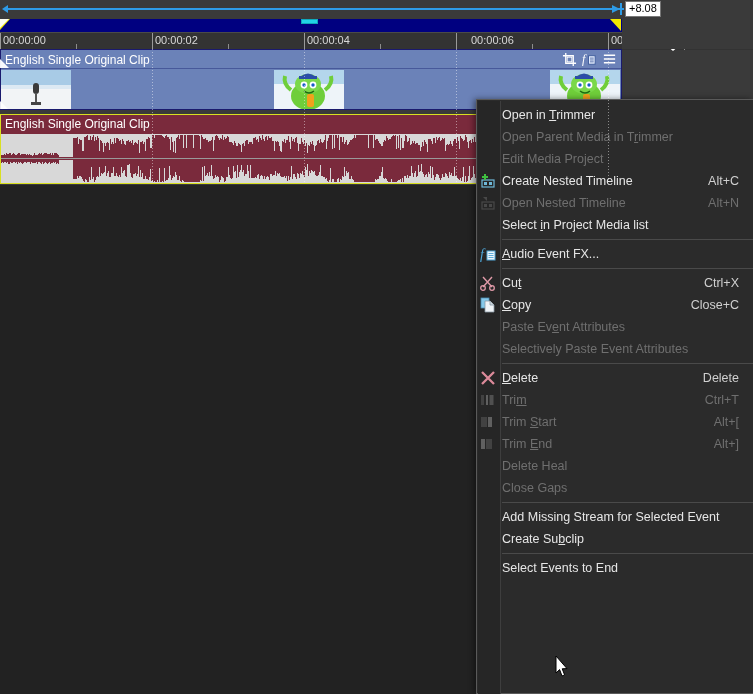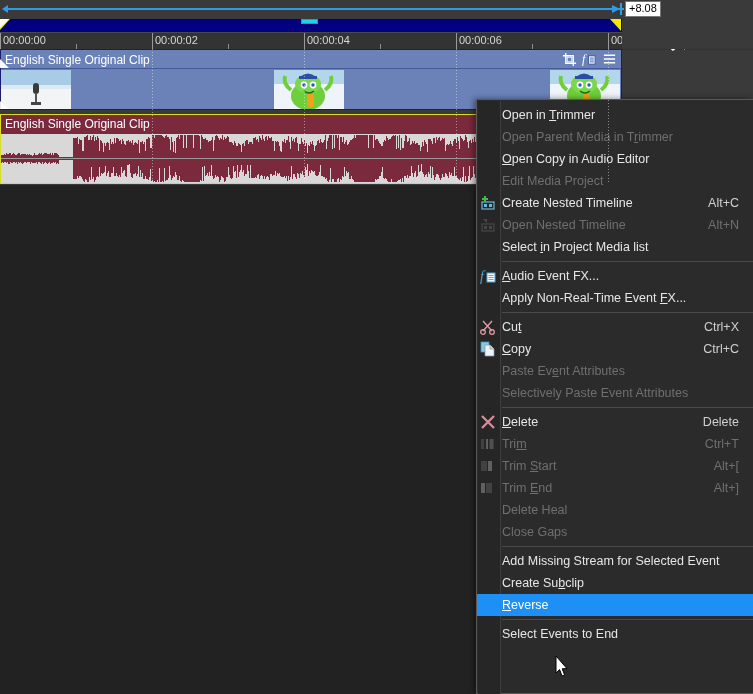--- a/index.html
+++ b/index.html
@@ -146,21 +146,21 @@
       <div class="tick" style="left: 228px;"></div>
       <div class="tickmaj" style="left: 304px;"></div>
       <div class="tick" style="left: 380px;"></div>
       <div class="tickmaj" style="left: 456px;"></div>
       <div class="tick" style="left: 532px;"></div>
       <div class="tickmaj" style="left: 608px;"></div>
       <div class="tick" style="left: 684px;"></div>
       <div class="lbl" style="left: 3px;">00:00:00</div>
       <div class="lbl" style="left: 155px;">00:00:02</div>
       <div class="lbl" style="left: 307px;">00:00:04</div>
-      <div class="lbl" style="left: 459px;">00:00:06</div>
+      <div class="lbl" style="left: 471px;">00:00:06</div>
       <div class="lbl" style="left: 611px;">00:00:08</div>
       <div class="lbl" style="left: 745px;">00:00</div>
     </div>
 
   <div class="playhead">
     <div class="ph-eye" style="left:3px;"></div>
     <div class="ph-eye" style="left:7px;"></div>
   </div>
   <div class="playhead-line"></div>
 
@@ -1212,23 +1212,20 @@
 
   <div class="menu">
     <div class="menu-gutter"></div>
     <div id="menu-items" style="position:relative;padding-top:4px;">
         <div class="mi">
           <span class="mlabel">Open in <u>T</u>rimmer</span>
         </div>
         <div class="mi disabled">
           <span class="mlabel">Open Parent Media in T<u>r</u>immer</span>
         </div>
-        <div class="mi">
-          <span class="mlabel"><u>O</u>pen Copy in Audio Editor</span>
-        </div>
         <div class="mi disabled">
           <span class="mlabel">Edit Media Project</span>
         </div>
         <div class="mi">
           <span class="micon"><svg width="17" height="16" viewBox="0 0 17 16">
               <rect x="2" y="7" width="12" height="7" fill="none" stroke="#6fb8d8" stroke-width="1.2"></rect>
               <rect x="4" y="9" width="3" height="3" fill="#6fb8d8"></rect>
               <rect x="9" y="9" width="3" height="3" fill="#6fb8d8"></rect>
               <path d="M5 1v6M2 4h6" stroke="#3fbf3f" stroke-width="2"></path>
             </svg></span>
@@ -1250,41 +1247,38 @@
         </div>
         <div class="msep"></div>
         <div class="mi">
           <span class="micon"><svg width="17" height="16" viewBox="0 0 17 16">
               <text x="0" y="13" font-family="Liberation Serif, serif" font-style="italic" font-size="14" fill="#4ea6d8">f</text>
               <rect x="7" y="5" width="8" height="9" fill="#eef6fb" stroke="#4ea6d8" stroke-width="1"></rect>
               <path d="M8.5 7.5h5M8.5 9.5h5M8.5 11.5h5" stroke="#4ea6d8" stroke-width="0.9"></path>
             </svg></span>
           <span class="mlabel"><u>A</u>udio Event FX...</span>
         </div>
-        <div class="mi">
-          <span class="mlabel">Apply Non-Real-Time Event <u>F</u>X...</span>
-        </div>
         <div class="msep"></div>
         <div class="mi">
           <span class="micon"><svg width="17" height="16" viewBox="0 0 17 16">
               <path d="M3 2 L12 12 M12 2 L3 12" stroke="#e09aa8" stroke-width="1.4" fill="none"></path>
               <circle cx="3" cy="13" r="2.3" fill="none" stroke="#e09aa8" stroke-width="1.3"></circle>
               <circle cx="12" cy="13" r="2.3" fill="none" stroke="#e09aa8" stroke-width="1.3"></circle>
             </svg></span>
           <span class="mlabel">Cu<u>t</u></span>
           <span class="maccel">Ctrl+X</span>
         </div>
         <div class="mi">
           <span class="micon"><svg width="17" height="16" viewBox="0 0 17 16">
               <rect x="1" y="1" width="8" height="10" fill="#86c8e8" stroke="#4b8fb5" stroke-width="0.8"></rect>
               <path d="M5 4 h5 l4 4 v7 h-9 z" fill="#f0f4f7" stroke="#8a9aa5" stroke-width="0.8"></path>
               <path d="M10 4 v4 h4" fill="#cfd9e0" stroke="#8a9aa5" stroke-width="0.8"></path>
             </svg></span>
           <span class="mlabel"><u>C</u>opy</span>
-          <span class="maccel">Ctrl+C</span>
+          <span class="maccel">Close+C</span>
         </div>
         <div class="mi disabled">
           <span class="mlabel">Paste Ev<u>e</u>nt Attributes</span>
         </div>
         <div class="mi disabled">
           <span class="mlabel">Selectively Paste Event Attributes</span>
         </div>
         <div class="msep"></div>
         <div class="mi">
           <span class="micon"><svg width="17" height="16" viewBox="0 0 17 16">
@@ -1324,23 +1318,20 @@
         <div class="mi disabled">
           <span class="mlabel">Close Gaps</span>
         </div>
         <div class="msep"></div>
         <div class="mi">
           <span class="mlabel">Add Missing Stream for Selected Event</span>
         </div>
         <div class="mi">
           <span class="mlabel">Create Su<u>b</u>clip</span>
         </div>
-        <div class="mi sel">
-          <span class="mlabel"><u>R</u>everse</span>
-        </div>
         <div class="msep"></div>
         <div class="mi">
           <span class="mlabel">Select Events to End</span>
         </div>
       </div>
   </div>
 
   <div class="cursor">
     <svg width="14" height="21" viewBox="0 0 14 21">
       <path d="M1 0 L1 17 L4.6 13.6 L7 20 L9.6 18.9 L7.2 12.8 L12 12.6 Z" fill="#ffffff" stroke="#000000" stroke-width="1"></path>

